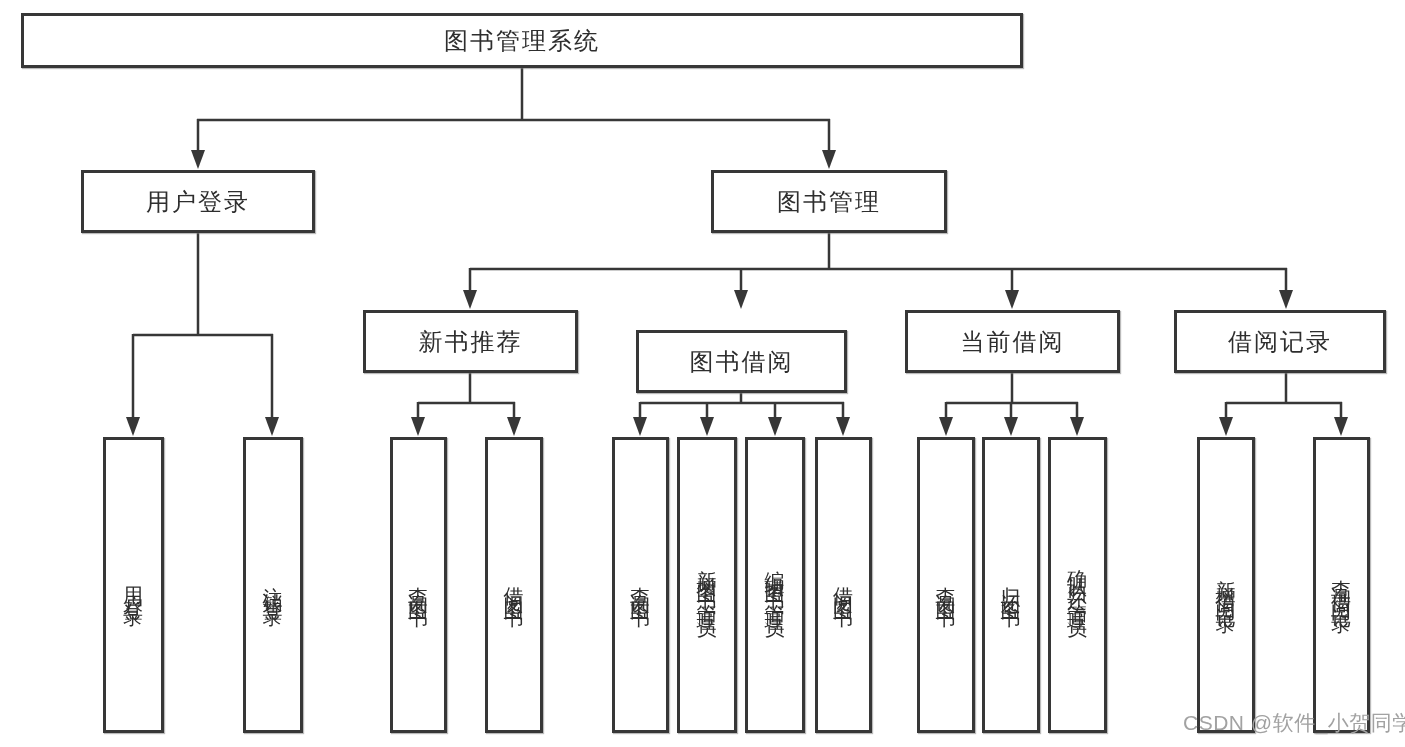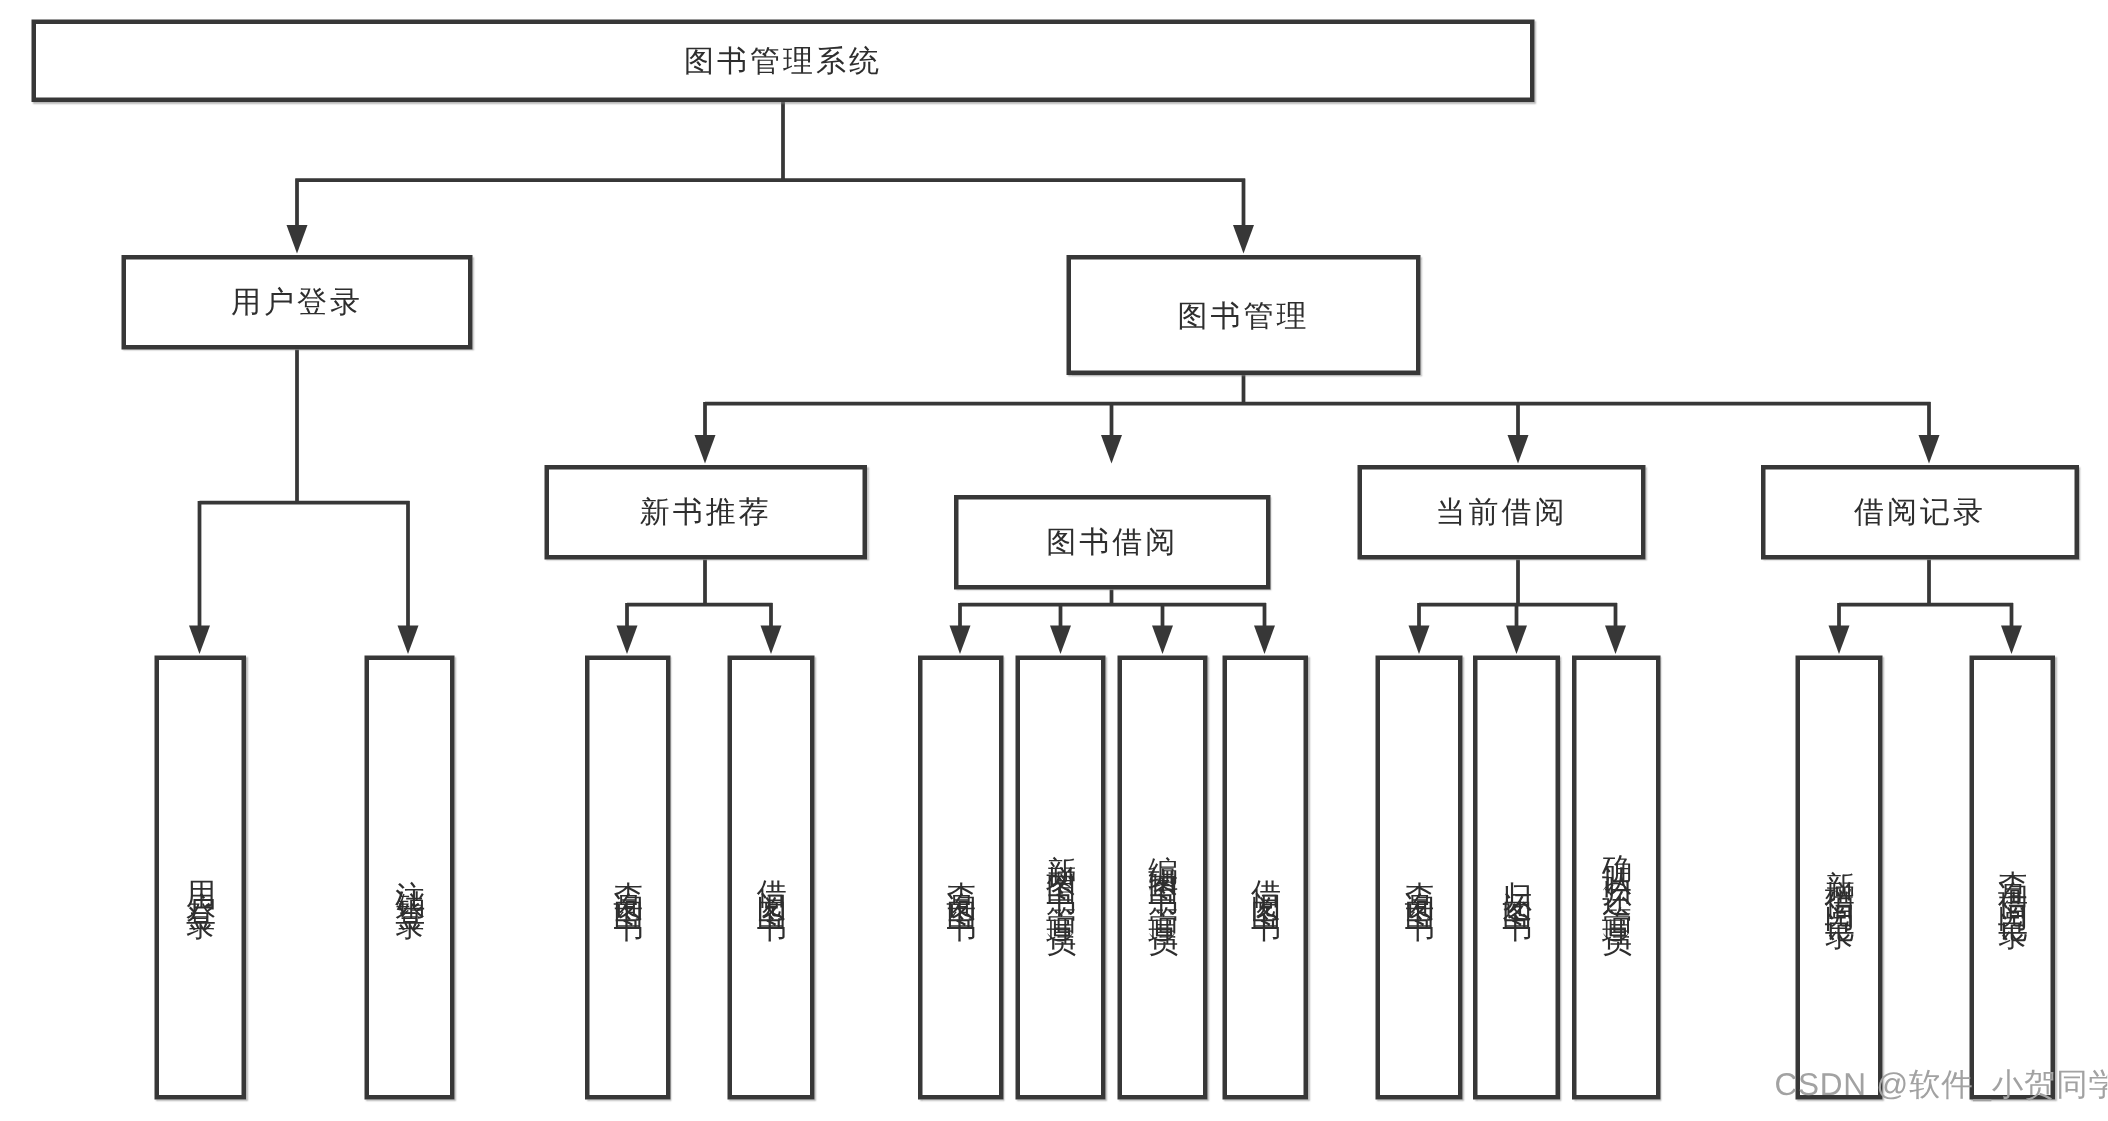--- a/index.html
+++ b/index.html
@@ -7,21 +7,21 @@
     position:relative; width:1405px; height:747px; background:#ffffff;
     font-family:"Liberation Sans","DejaVu Sans",sans-serif; overflow:hidden;
   }
   .connector-layer { position:absolute; left:0; top:0; width:1405px; height:747px; }
   .node {
     position:absolute; box-sizing:border-box; background:#ffffff;
     border:3px solid #373737; color:#2e2e2e;
     display:flex; align-items:center; justify-content:center;
     box-shadow:1px 1px 1px rgba(130,130,130,0.55);
   }
-  .h-node { font-size:20px; letter-spacing:2px; font-weight:400;font-family:Liberation Mono, monospace; }
+  .h-node { font-size:24px; letter-spacing:2px; font-weight:400;font-family:Liberation Mono, monospace; }
   .v-node {
     writing-mode:vertical-rl; text-orientation:mixed;
     font-size:20px; letter-spacing:7px; line-height:1.1;
   }
   .watermark {
     position:absolute; left:1183px; top:709px; z-index:5;
     font-size:21px; color:#a2a2a2; letter-spacing:0.5px; white-space:nowrap;
   }
 </style>
 </head>
@@ -72,25 +72,25 @@
       <path d="M1004 417 L1018 417 L1011 436 Z"></path>
       <path d="M1070 417 L1084 417 L1077 436 Z"></path>
       <path d="M1219 417 L1233 417 L1226 436 Z"></path>
       <path d="M1334 417 L1348 417 L1341 436 Z"></path>
     </g>
   </svg>
 
   <div class="node h-node" style="left:21px; top:13px; width:1002px; height:55px;">图书管理系统</div>
 
   <div class="node h-node" style="left:81px; top:170px; width:234px; height:63px;">用户登录</div>
-  <div class="node h-node" style="left:711px; top:170px; width:236px; height:80px;">图书管理</div>
+  <div class="node h-node" style="left:711px; top:170px; width:236px; height:63px;">图书管理</div>
 
   <div class="node h-node" style="left:363px; top:310px; width:215px; height:63px;">新书推荐</div>
   <div class="node h-node" style="left:636px; top:310px; width:211px; height:63px;margin-top:20px;">图书借阅</div>
-  <div class="node h-node" style="left:905px; top:310px; width:192px; height:63px;">当前借阅</div>
+  <div class="node h-node" style="left:905px; top:310px; width:215px; height:63px;">当前借阅</div>
   <div class="node h-node" style="left:1174px; top:310px; width:212px; height:63px;">借阅记录</div>
 
   <div class="node v-node" style="left:103px; top:437px; width:61px; height:296px;">用户登录</div>
   <div class="node v-node" style="left:243px; top:437px; width:60px; height:296px;">注销登录</div>
 
   <div class="node v-node" style="left:390px; top:437px; width:57px; height:296px;">查询图书</div>
   <div class="node v-node" style="left:485px; top:437px; width:58px; height:296px;">借阅图书</div>
 
   <div class="node v-node" style="left:612px; top:437px; width:57px; height:296px;">查询图书</div>
   <div class="node v-node" style="left:677px; top:437px; width:60px; height:296px;">新增图书（管理员）</div>

